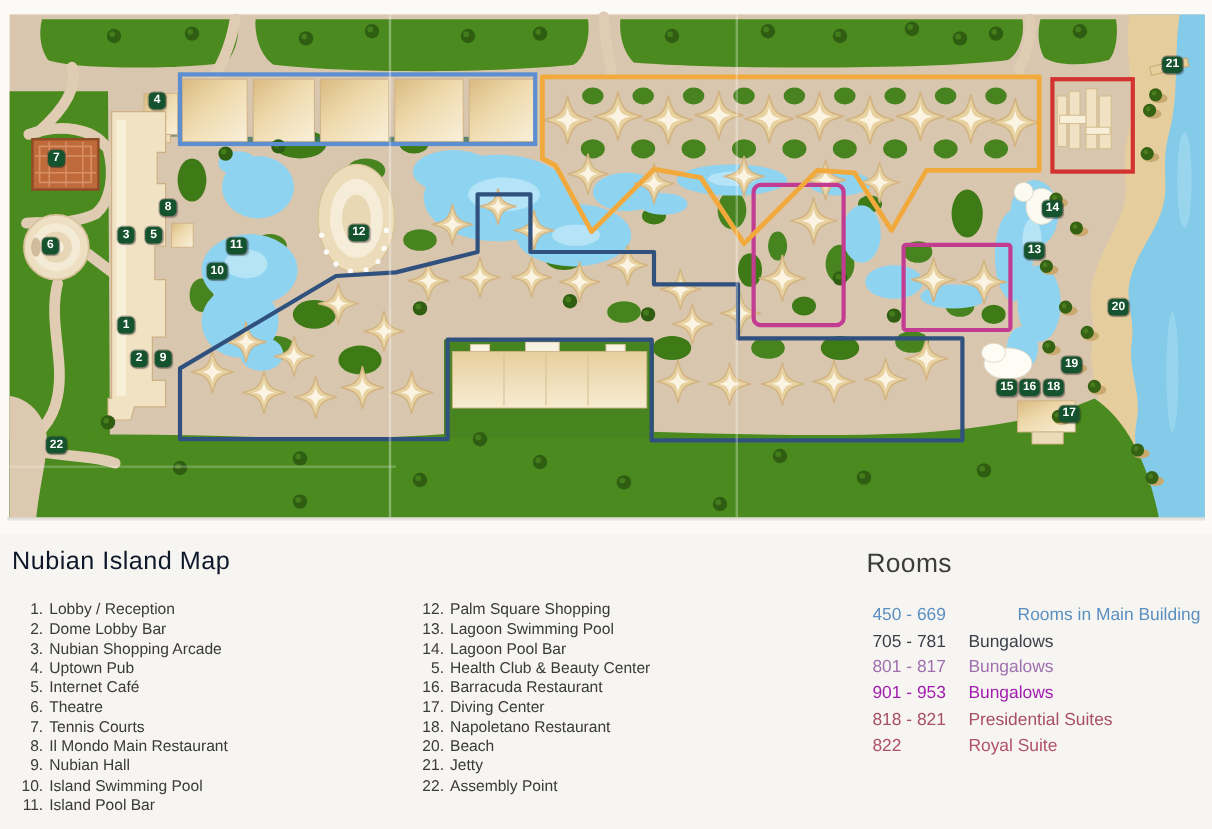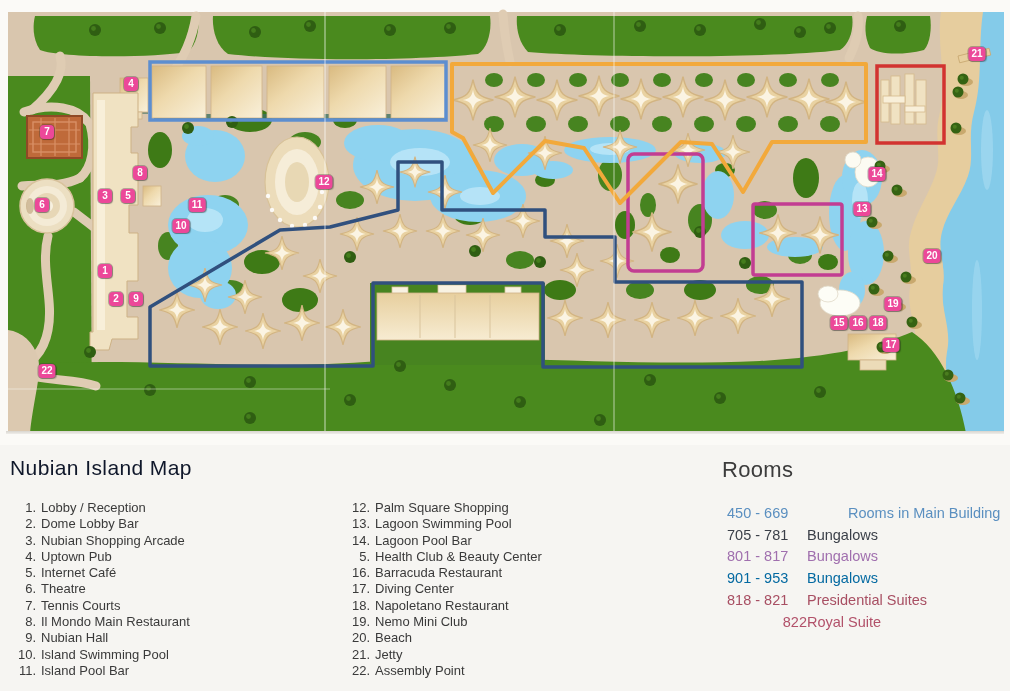--- a/index.html
+++ b/index.html
@@ -1,21 +1,21 @@
 <!DOCTYPE html>
 <html><head>
 <meta charset="utf-8">
 <style>
   html,body{margin:0;padding:0;}
   .page{position:relative;width:1010px;height:691px;background:#f6f5f2;overflow:hidden;
         font-family:"Liberation Sans",sans-serif;}
   .map-area{position:absolute;left:0;top:0;width:1010px;height:445px;background:#fbfaf7;}
   .map-area svg{position:absolute;left:0;top:0;}
   #marker-layer{position:absolute;left:0;top:0;width:1010px;height:445px;}
-  .marker{position:absolute;transform:translate(-50%,-50%);background:#ec4899;color:#fff;
+  .marker{position:absolute;transform:translate(-50%,-50%);background:#14532d;color:#fff;
           font-size:10px;font-weight:bold;line-height:12px;padding:1px 3px;border-radius:4px;
           min-width:8px;text-align:center;box-shadow:0 0 0 1px rgba(60,60,60,.35), 1px 1px 1px rgba(0,0,0,.25);}
   .legend-title{position:absolute;left:10px;top:456px;font-size:21px;color:#0f172a;letter-spacing:.4px;}
   .rooms-title{position:absolute;left:722px;top:457px;font-size:22px;color:#3c3c3c;letter-spacing:.3px;}
   .legend-col{position:absolute;top:500px;font-size:13px;line-height:16.3px;color:#3a3a3a;}
   #legend-col-1{left:12px;}
   #legend-col-2{left:340px;}
   .legend-row{display:flex;white-space:nowrap;}
   .legend-num{width:24px;text-align:right;margin-right:5px;font-weight:500;}
   #legend-col-2 .legend-num{width:30px;}
@@ -369,21 +369,21 @@
         <div class="marker" title="Dome Lobby Bar" style="left: 116px; top: 299px;">2</div>
         <div class="marker" title="Nubian Shopping Arcade" style="left: 105px; top: 196px;">3</div>
         <div class="marker" title="Uptown Pub" style="left: 131px; top: 84px;">4</div>
         <div class="marker" title="Internet Café" style="left: 128px; top: 196px;">5</div>
         <div class="marker" title="Theatre" style="left: 42px; top: 205px;">6</div>
         <div class="marker" title="Tennis Courts" style="left: 47px; top: 132px;">7</div>
         <div class="marker" title="Il Mondo Main Restaurant" style="left: 140px; top: 173px;">8</div>
         <div class="marker" title="Nubian Hall" style="left: 136px; top: 299px;">9</div>
         <div class="marker" title="Island Swimming Pool" style="left: 181px; top: 226px;">10</div>
         <div class="marker" title="Island Pool Bar" style="left: 197px; top: 205px;">11</div>
-        <div class="marker" title="Palm Square Shopping" style="left: 299px; top: 182px; margin-left: 25px;">12</div>
+        <div class="marker" title="Palm Square Shopping" style="left: 299px; top: 194px;">12</div>
         <div class="marker" title="Lagoon Swimming Pool" style="left: 862px; top: 209px;">13</div>
         <div class="marker" title="Lagoon Pool Bar" style="left: 877px; top: 174px;">14</div>
         <div class="marker" title="Health Club &amp; Beauty Center" style="left: 839px; top: 323px;">15</div>
         <div class="marker" title="Barracuda Restaurant" style="left: 858px; top: 323px;">16</div>
         <div class="marker" title="Diving Center" style="left: 891px; top: 345px;">17</div>
         <div class="marker" title="Napoletano Restaurant" style="left: 878px; top: 323px;">18</div>
         <div class="marker" title="Nemo Mini Club" style="left: 893px; top: 304px;">19</div>
         <div class="marker" title="Beach" style="left: 932px; top: 244px; margin-top: 12px;">20</div>
         <div class="marker" title="Jetty" style="left: 977px; top: 54px;">21</div>
         <div class="marker" title="Assembly Point" style="left: 47px; top: 371px;">22</div>
@@ -462,24 +462,20 @@
       </div>
       <div class="legend-row">
         <span class="legend-num">17.</span>
         <span>Diving Center</span>
       </div>
       <div class="legend-row">
         <span class="legend-num">18.</span>
         <span>Napoletano Restaurant</span>
       </div>
       <div class="legend-row">
-        <span class="legend-num">19.</span>
-        <span>Nemo Mini Club</span>
-      </div>
-      <div class="legend-row">
         <span class="legend-num">20.</span>
         <span>Beach</span>
       </div>
       <div class="legend-row">
         <span class="legend-num">21.</span>
         <span>Jetty</span>
       </div>
       <div class="legend-row">
         <span class="legend-num">22.</span>
         <span>Assembly Point</span>
@@ -493,26 +489,26 @@
         <span>Rooms in Main Building</span>
       </div>
       <div class="rooms-row" style="color: rgb(58, 63, 72);">
         <span class="rooms-range">705 - 781</span>
         <span>Bungalows</span>
       </div>
       <div class="rooms-row" style="color: rgb(160, 111, 174);">
         <span class="rooms-range">801 - 817</span>
         <span>Bungalows</span>
       </div>
-      <div class="rooms-row" style="color: #0369a1;">
+      <div class="rooms-row" style="color: #a21caf;">
         <span class="rooms-range">901 - 953</span>
         <span>Bungalows</span>
       </div>
       <div class="rooms-row" style="color: rgb(168, 79, 99);">
         <span class="rooms-range">818 - 821</span>
         <span>Presidential  Suites</span>
       </div>
-      <div class="rooms-row" style="color: rgb(178, 81, 106); text-align: right;">
+      <div class="rooms-row" style="color: rgb(178, 81, 106);">
         <span class="rooms-range">822</span>
         <span>Royal Suite</span>
       </div>
     </div>
 </div>
 
 </body></html>

